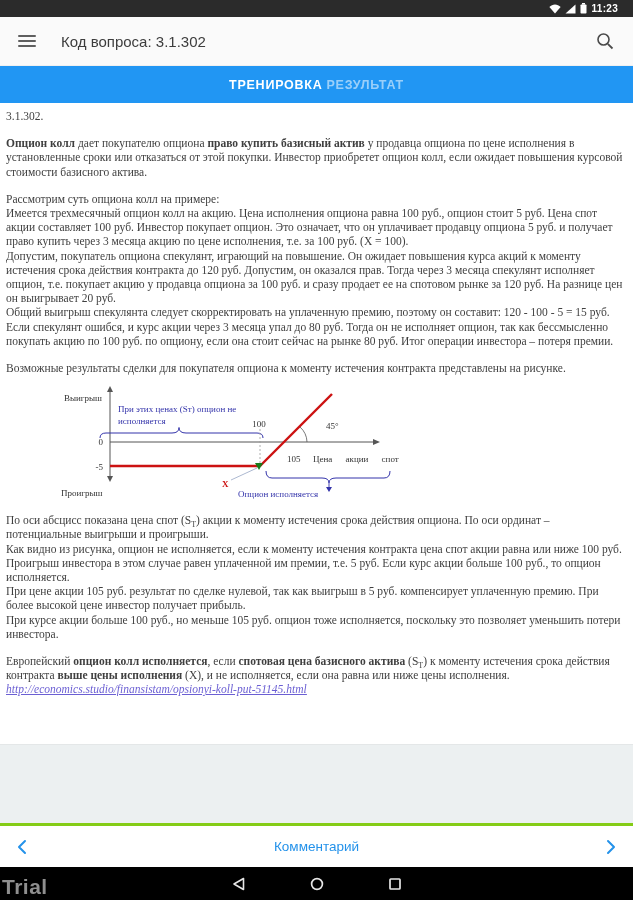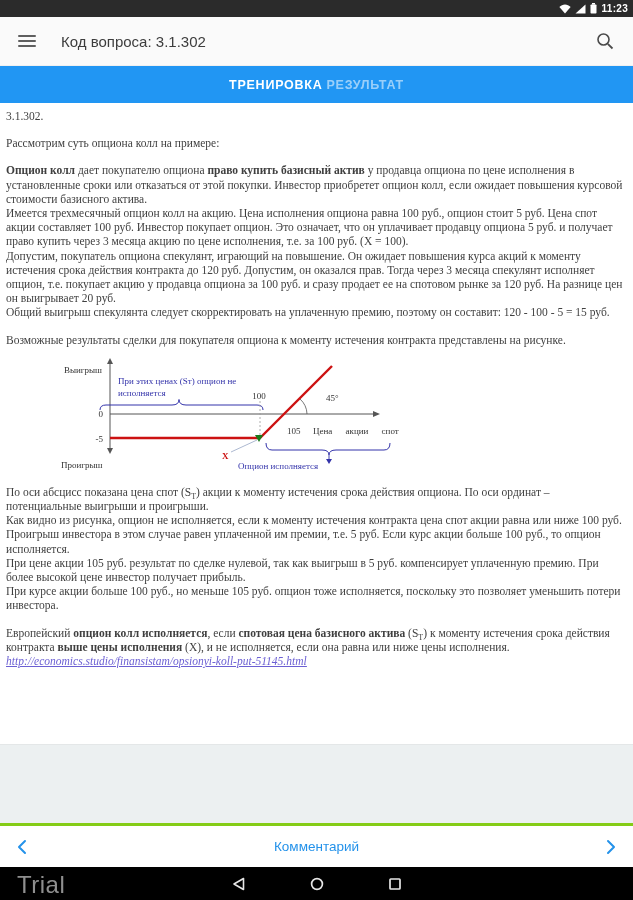--- a/index.html
+++ b/index.html
@@ -1,20 +1,20 @@
 <!DOCTYPE html>
 <html><head>
 <meta charset="utf-8">
 <style>
   * { box-sizing: border-box; }
   body { margin:0; background:#ddd; font-family:"Liberation Sans",sans-serif; }
   .screen { width:633px; height:900px; background:#fff; position:relative; overflow:hidden; display:flex; flex-direction:column; }
 
   
-  .status-bar { height:17px; background:#2b2b2b; display:flex; align-items:center; justify-content:flex-end; padding:0 5px; gap:4px; flex:0 0 auto; }
+  .status-bar { height:17px; background:#2b2b2b; display:flex; align-items:center; justify-content:flex-end; padding:0 15px; gap:4px; flex:0 0 auto; }
   .status-bar svg { display:block; }
   .status-time { color:#fff; font-size:10px; font-weight:bold; letter-spacing:.3px; }
 
   
   .app-bar { height:49px; background:#fafafa; display:flex; align-items:center; padding:3px 18px; flex:0 0 auto; border-bottom:1px solid #f0f0f0; }
   .hamburger { width:18px; display:flex; flex-direction:column; gap:3px; cursor:pointer; }
   .hamburger i { display:block; height:2px; background:#5f5f5f; border-radius:1px; }
   .app-title { margin-left:25px; font-size:15px; color:#3d3d3d; flex:1; }
   .search-btn { width:20px; height:20px; cursor:pointer; }
 
@@ -40,21 +40,21 @@
   .fig-red { fill:#cc1111; font-weight:bold; }
 
   
   .footer-gray { height:79px; background:#ecf0f1; border-top:1px solid #e4e7e8; flex:0 0 auto; }
   .comment-bar { height:44px; background:#fff; border-top:3px solid #84cc16; display:flex; align-items:center; padding:0 16px; flex:0 0 auto; }
   .comment-label { flex:1; text-align:center; color:#2492ea; font-size:13.5px; cursor:pointer; }
   .chev { width:14px; height:16px; cursor:pointer; }
 
   
   .nav-bar { height:33px; background:#000; position:relative; display:flex; align-items:center; justify-content:center; gap:62px; flex:0 0 auto; }
-  .trial { position:absolute; left:17px; bottom:1px; color:#8f8f8f; font-size:24px; font-weight:normal; letter-spacing:.5px; }
+  .trial { position:absolute; left:2px; bottom:1px; color:#8f8f8f; font-size:21px; font-weight:bold; letter-spacing:.5px; }
   .nav-btn { width:16px; height:16px; display:flex; align-items:center; justify-content:center; cursor:pointer; }
 </style>
 </head>
 <body>
 
 <div class="screen">
 
   <div class="status-bar">
     <svg width="12" height="10" viewBox="0 0 12 10">
         <path d="M6,9.5 L0.4,3 C2,1.2 3.9,0.4 6,0.4 C8.1,0.4 10,1.2 11.6,3 Z" fill="#ffffff"></path>
@@ -83,25 +83,26 @@
   </div>
 
   <div class="tab-bar">
     <div class="tab active">ТРЕНИРОВКА</div>
     <div class="tab">РЕЗУЛЬТАТ</div>
   </div>
 
   <div class="content">
     <div id="blocks-before">
         <p class="tline"><span>3.1.302.</span></p>
+        <p class="tline gap"><span style="font-weight: bold;">Опцион колл</span><span> дает покупателю опциона </span><span style="font-weight: bold;">право купить базисный актив</span><span> у продавца опциона по цене исполнения в установленные сроки или отказаться от этой покупки. Инвестор приобретет опцион колл, если ожидает повышения курсовой стоимости базисного актива.</span></p>
         <p class="tline gap"><span>Рассмотрим суть опциона колл на примере:</span></p>
-        <p class="tline gap"><span style="font-weight: bold;">Опцион колл</span><span> дает покупателю опциона </span><span style="font-weight: bold;">право купить базисный актив</span><span> у продавца опциона по цене исполнения в установленные сроки или отказаться от этой покупки. Инвестор приобретет опцион колл, если ожидает повышения курсовой стоимости базисного актива.</span></p>
         <p class="tline"><span>Имеется трехмесячный опцион колл на акцию. Цена исполнения опциона равна 100 руб., опцион стоит 5 руб. Цена спот акции составляет 100 руб. Инвестор покупает опцион. Это означает, что он уплачивает продавцу опциона 5 руб. и получает право купить через 3 месяца акцию по цене исполнения, т.е. за 100 руб. (X = 100).</span></p>
         <p class="tline"><span>Допустим, покупатель опциона спекулянт, играющий на повышение. Он ожидает повышения курса акций к моменту истечения срока действия контракта до 120 руб. Допустим, он оказался прав. Тогда через 3 месяца спекулянт исполняет опцион, т.е. покупает акцию у продавца опциона за 100 руб. и сразу продает ее на спотовом рынке за 120 руб. На разнице цен он выигрывает 20 руб.</span></p>
         <p class="tline"><span>Общий выигрыш спекулянта следует скорректировать на уплаченную премию, поэтому он составит: 120 - 100 - 5 = 15 руб.</span></p>
+        <p class="tline"><span>Если спекулянт ошибся, и курс акции через 3 месяца упал до 80 руб. Тогда он не исполняет опцион, так как бессмысленно покупать акцию по 100 руб. по опциону, если она стоит сейчас на рынке 80 руб. Итог операции инвестора – потеря премии.</span></p>
         <p class="tline gap"><span>Возможные результаты сделки для покупателя опциона к моменту истечения контракта представлены на рисунке.</span></p>
       </div>
 
     <div class="figure-wrap">
       <svg width="422" height="126" viewBox="0 0 422 126">
 
         <g>
           <line x1="50" y1="8" x2="50" y2="94" stroke="#555" stroke-width="1"></line>
           <polygon points="50,3 47,9 53,9" fill="#555"></polygon>
           <polygon points="50,99 47,93 53,93" fill="#555"></polygon>

